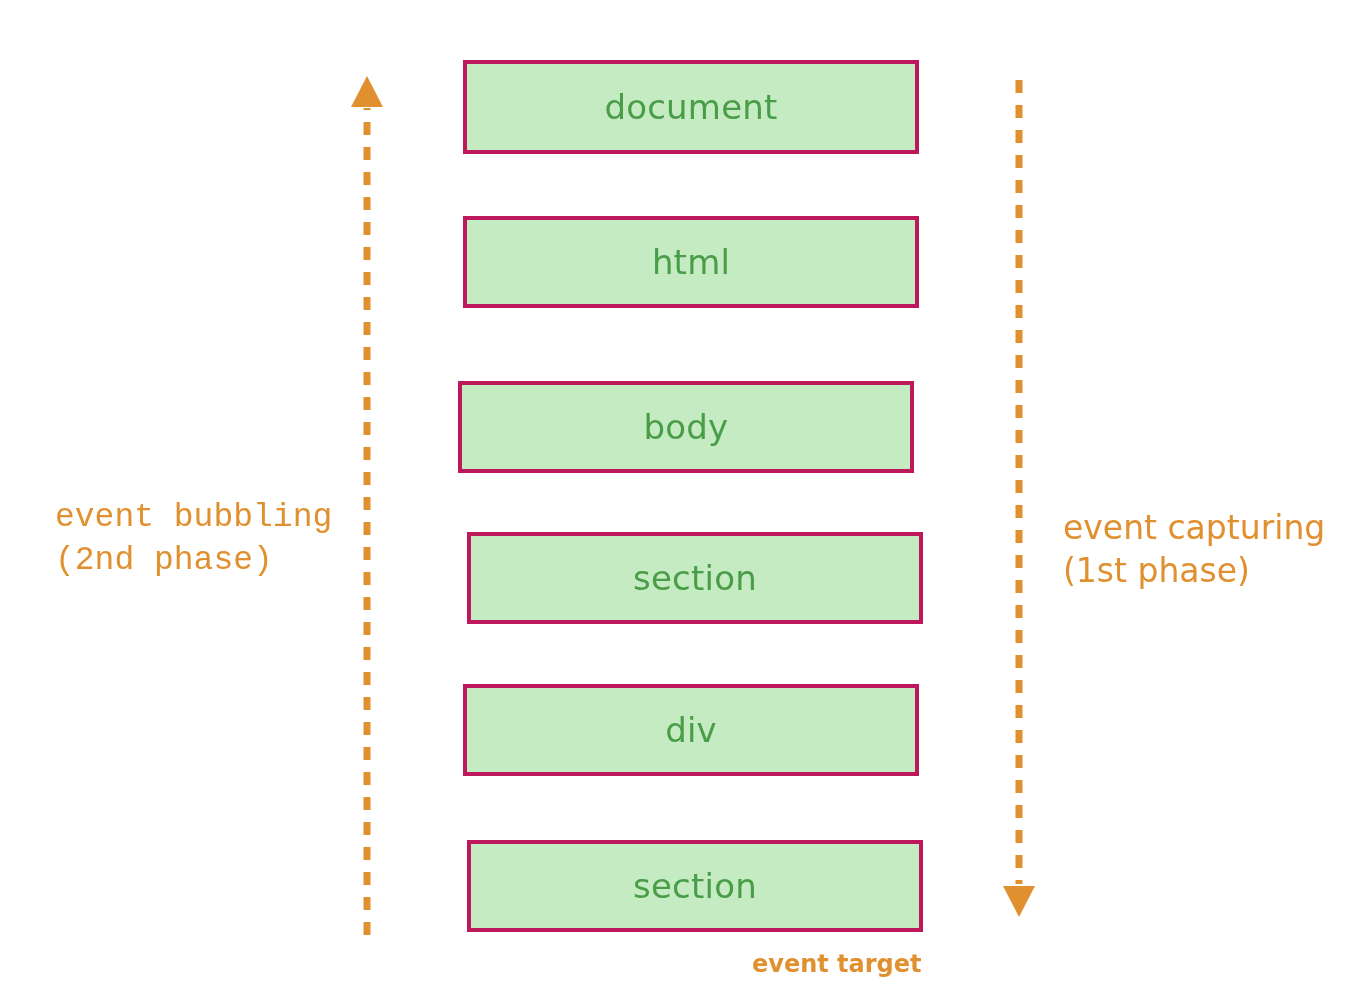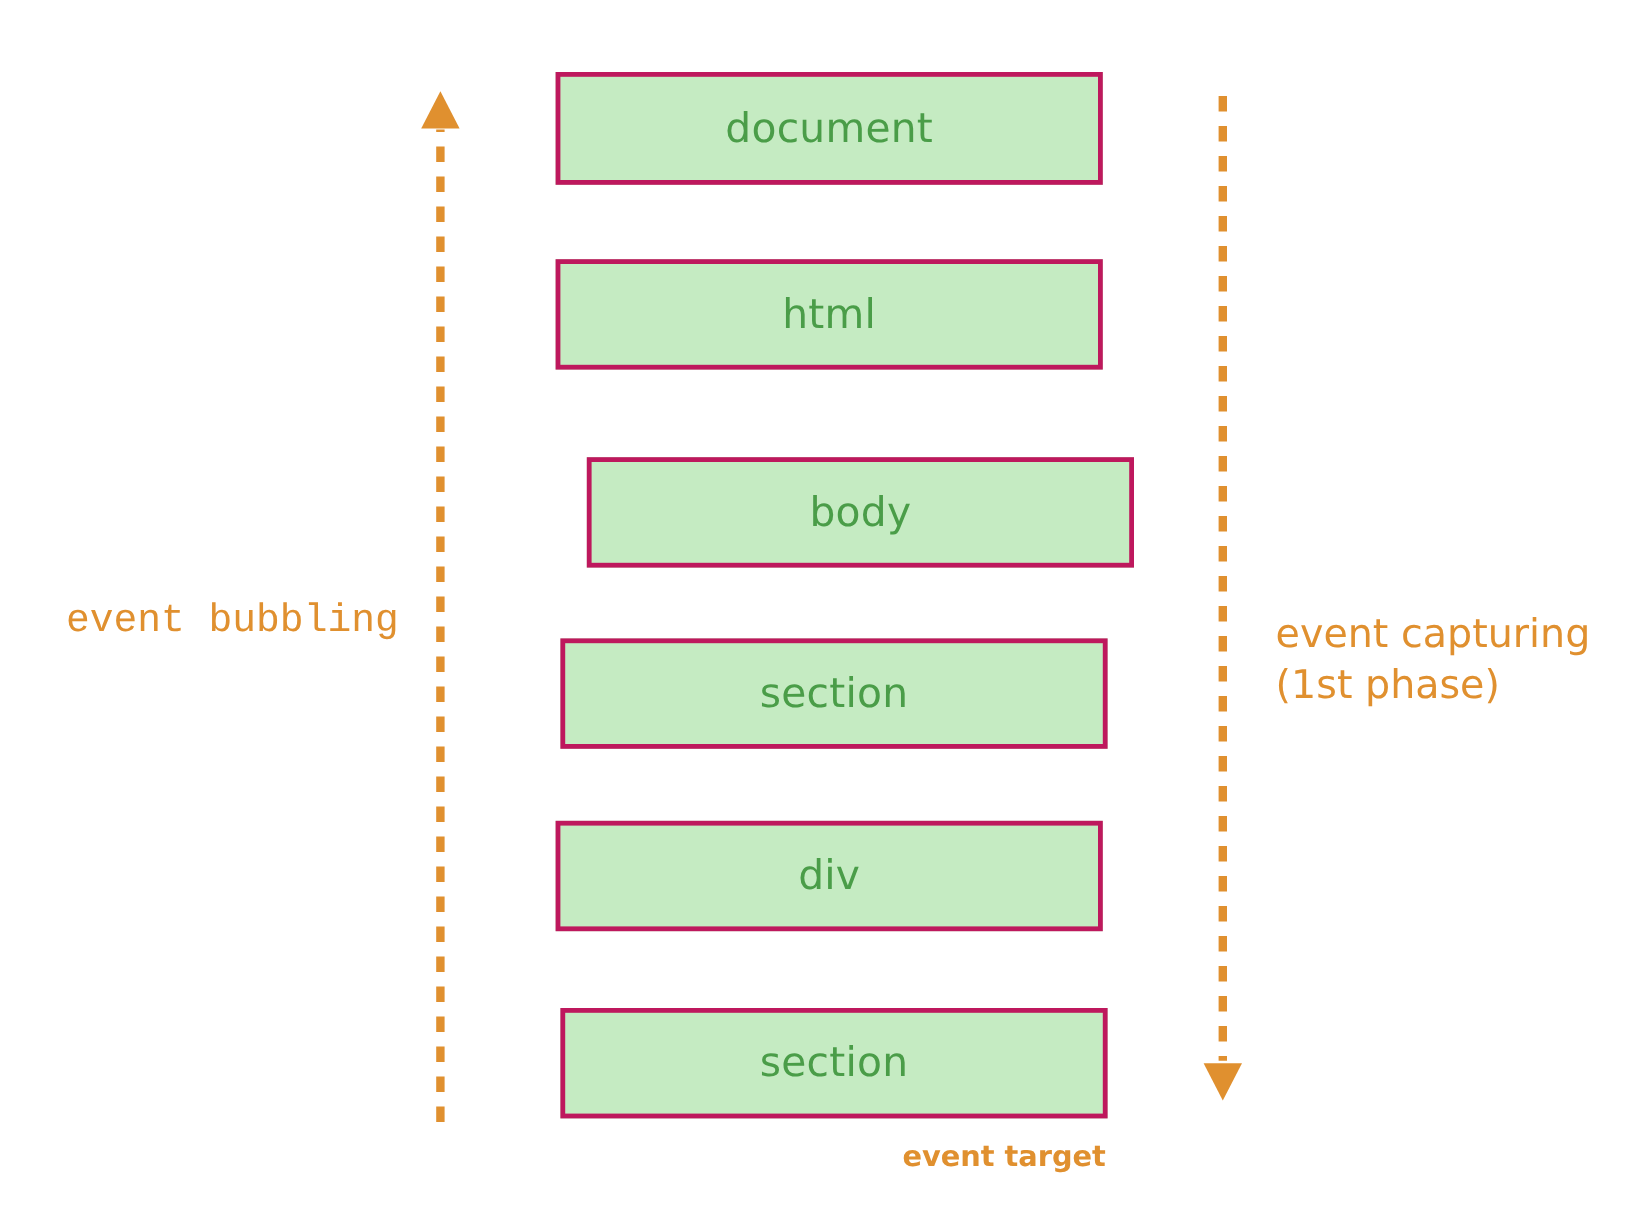--- a/index.html
+++ b/index.html
@@ -81,38 +81,39 @@
   </svg>
 
   <div class="node-box" style="left:463px; top:60px; width:456px; height:94px;">
     <span class="node-label">document</span>
   </div>
 
   <div class="node-box" style="left:463px; top:216px; width:456px; height:92px;">
     <span class="node-label">html</span>
   </div>
 
-  <div class="node-box" style="left:489px; top:381px; width:456px; height:92px;">
+  <div class="node-box" style="left:458px; top:381px; width:456px; height:92px;">
     <span class="node-label">body</span>
   </div>
 
   <div class="node-box" style="left:467px; top:532px; width:456px; height:92px;">
     <span class="node-label">section</span>
   </div>
 
   <div class="node-box" style="left:463px; top:684px; width:456px; height:92px;">
     <span class="node-label">div</span>
   </div>
 
   <div class="node-box" style="left:467px; top:840px; width:456px; height:92px;">
     <span class="node-label">section</span>
   </div>
 
   <div class="phase-label" style="left:55px; top:496px;font-family:Liberation Mono, monospace;">
     <span>event bubbling</span>
+    <span class="line2">(2nd phase)</span>
   </div>
 
   <div class="phase-label" style="left:1063px; top:506px;">
     <span>event capturing</span>
     <span class="line2">(1st phase)</span>
   </div>
 
   <div class="target-label" style="left:752px; top:952px;">event target</div>
 
 </div>

